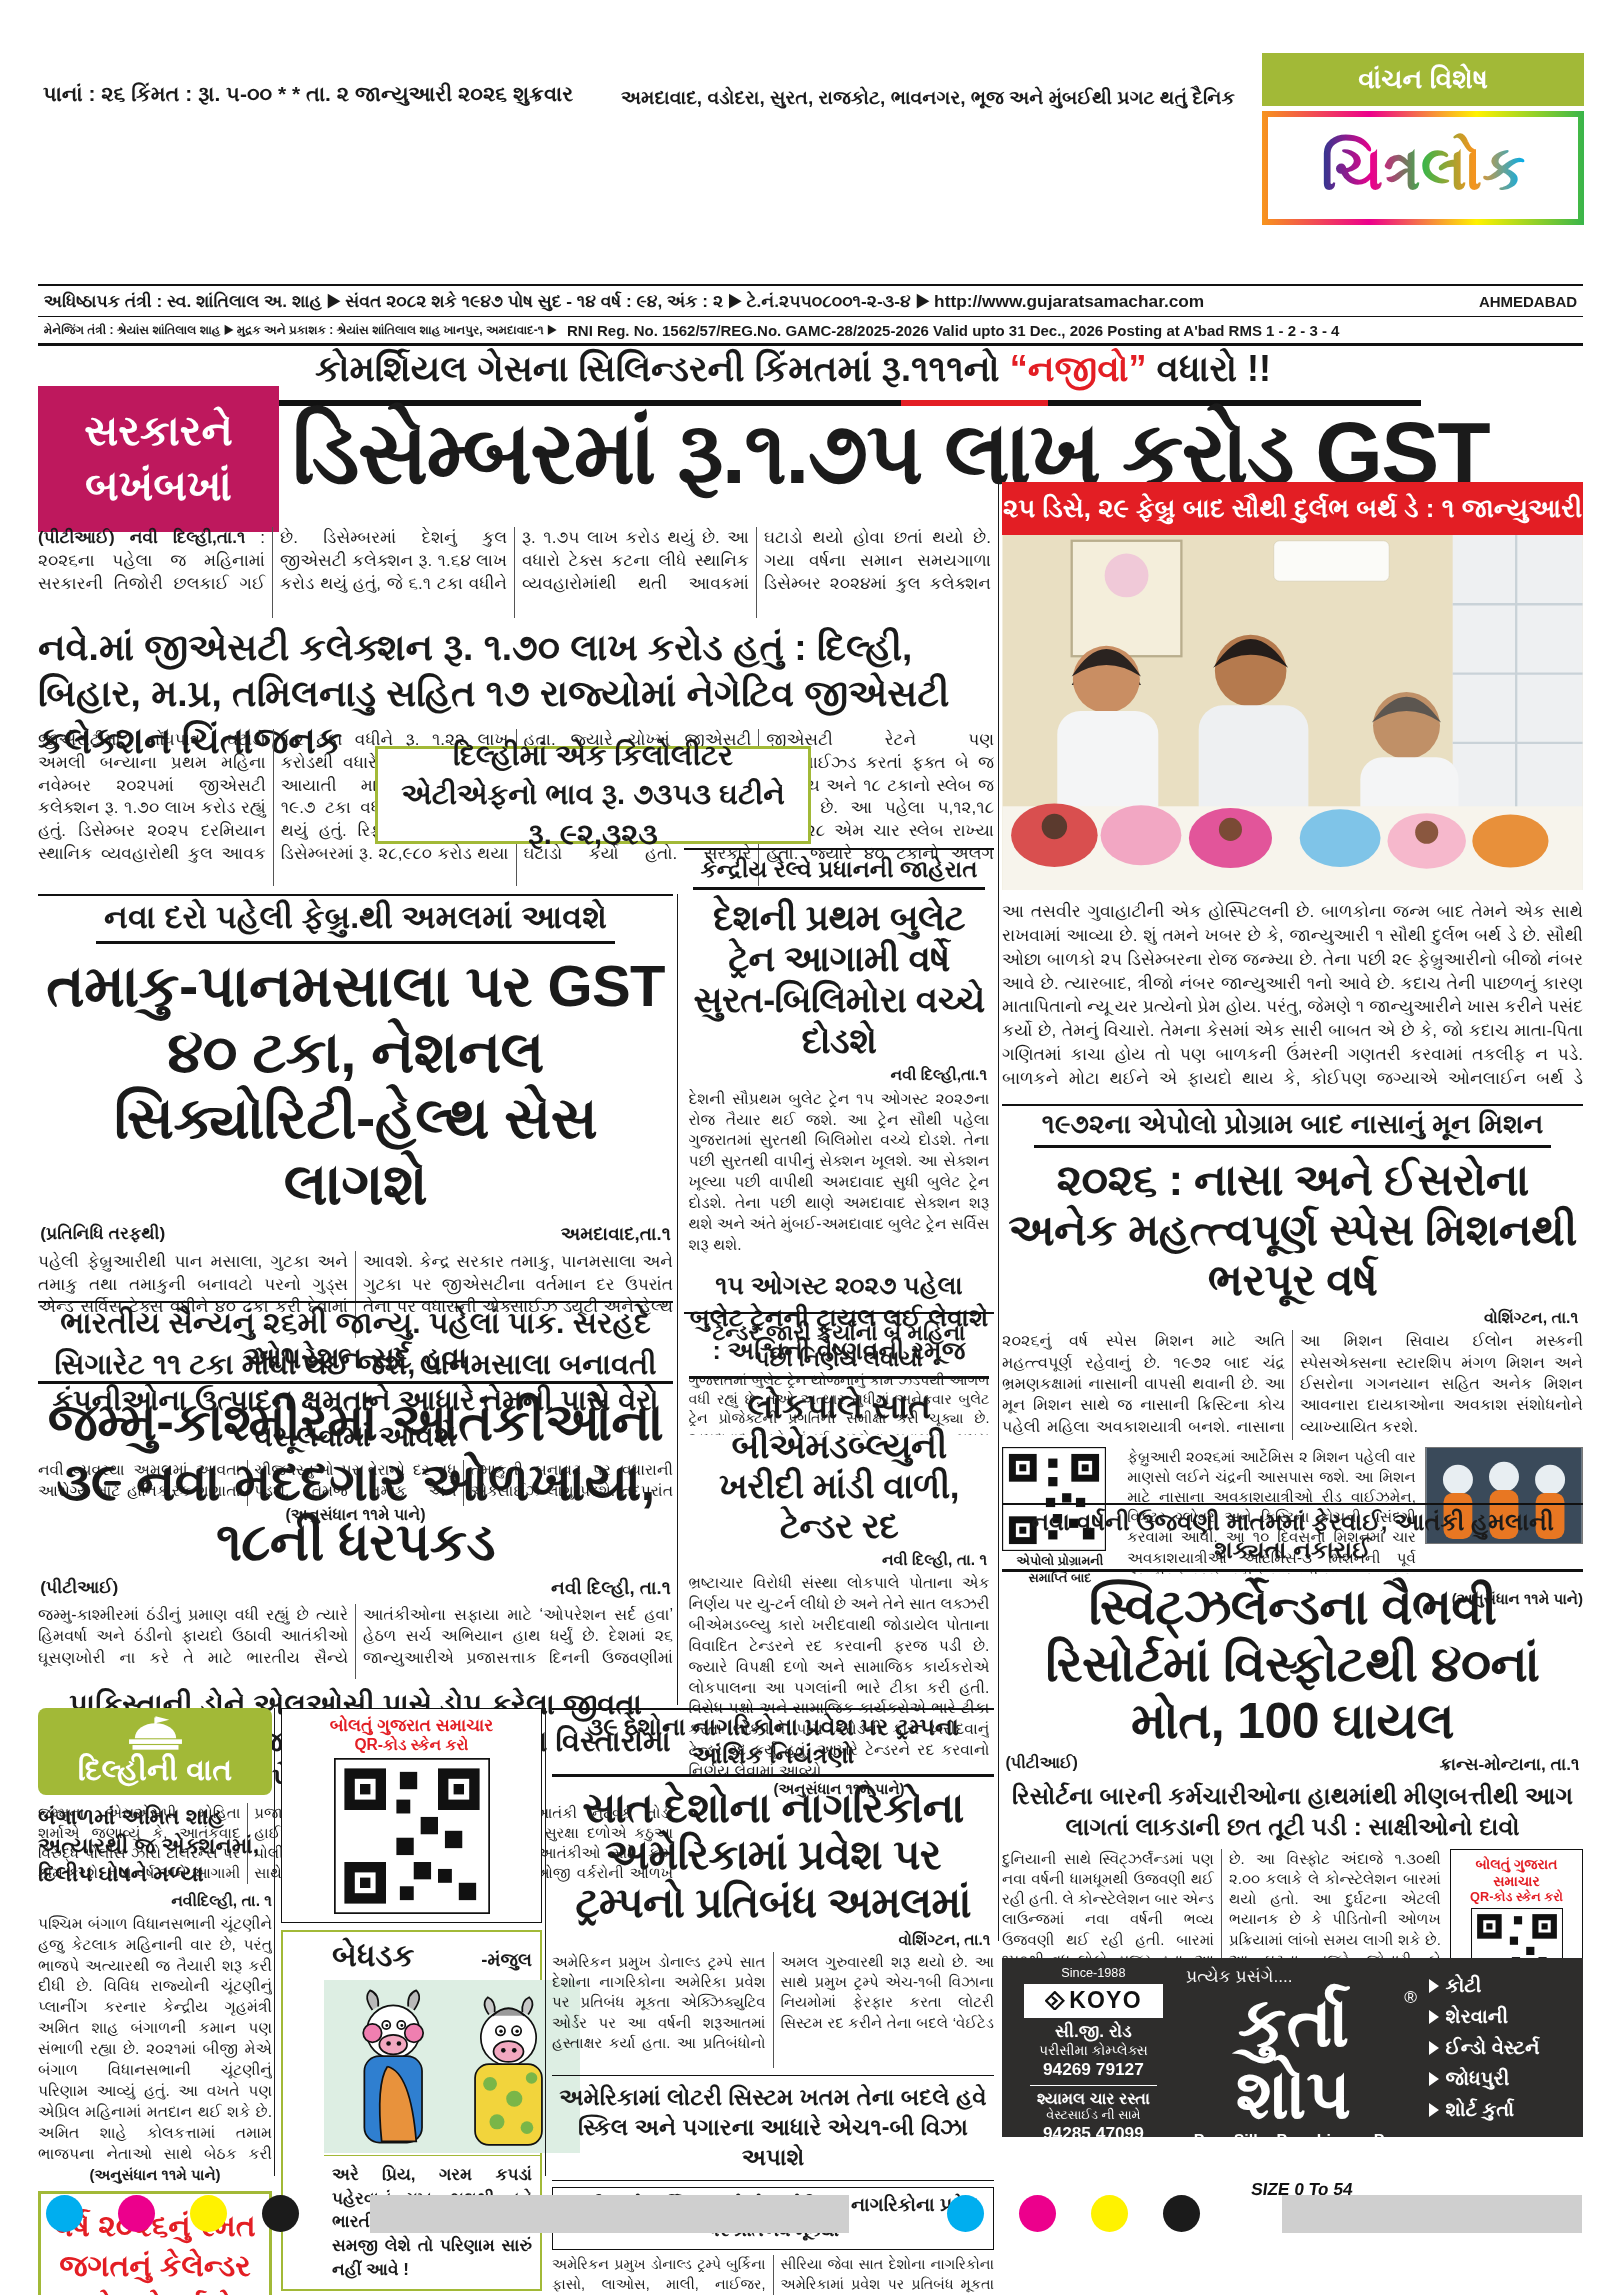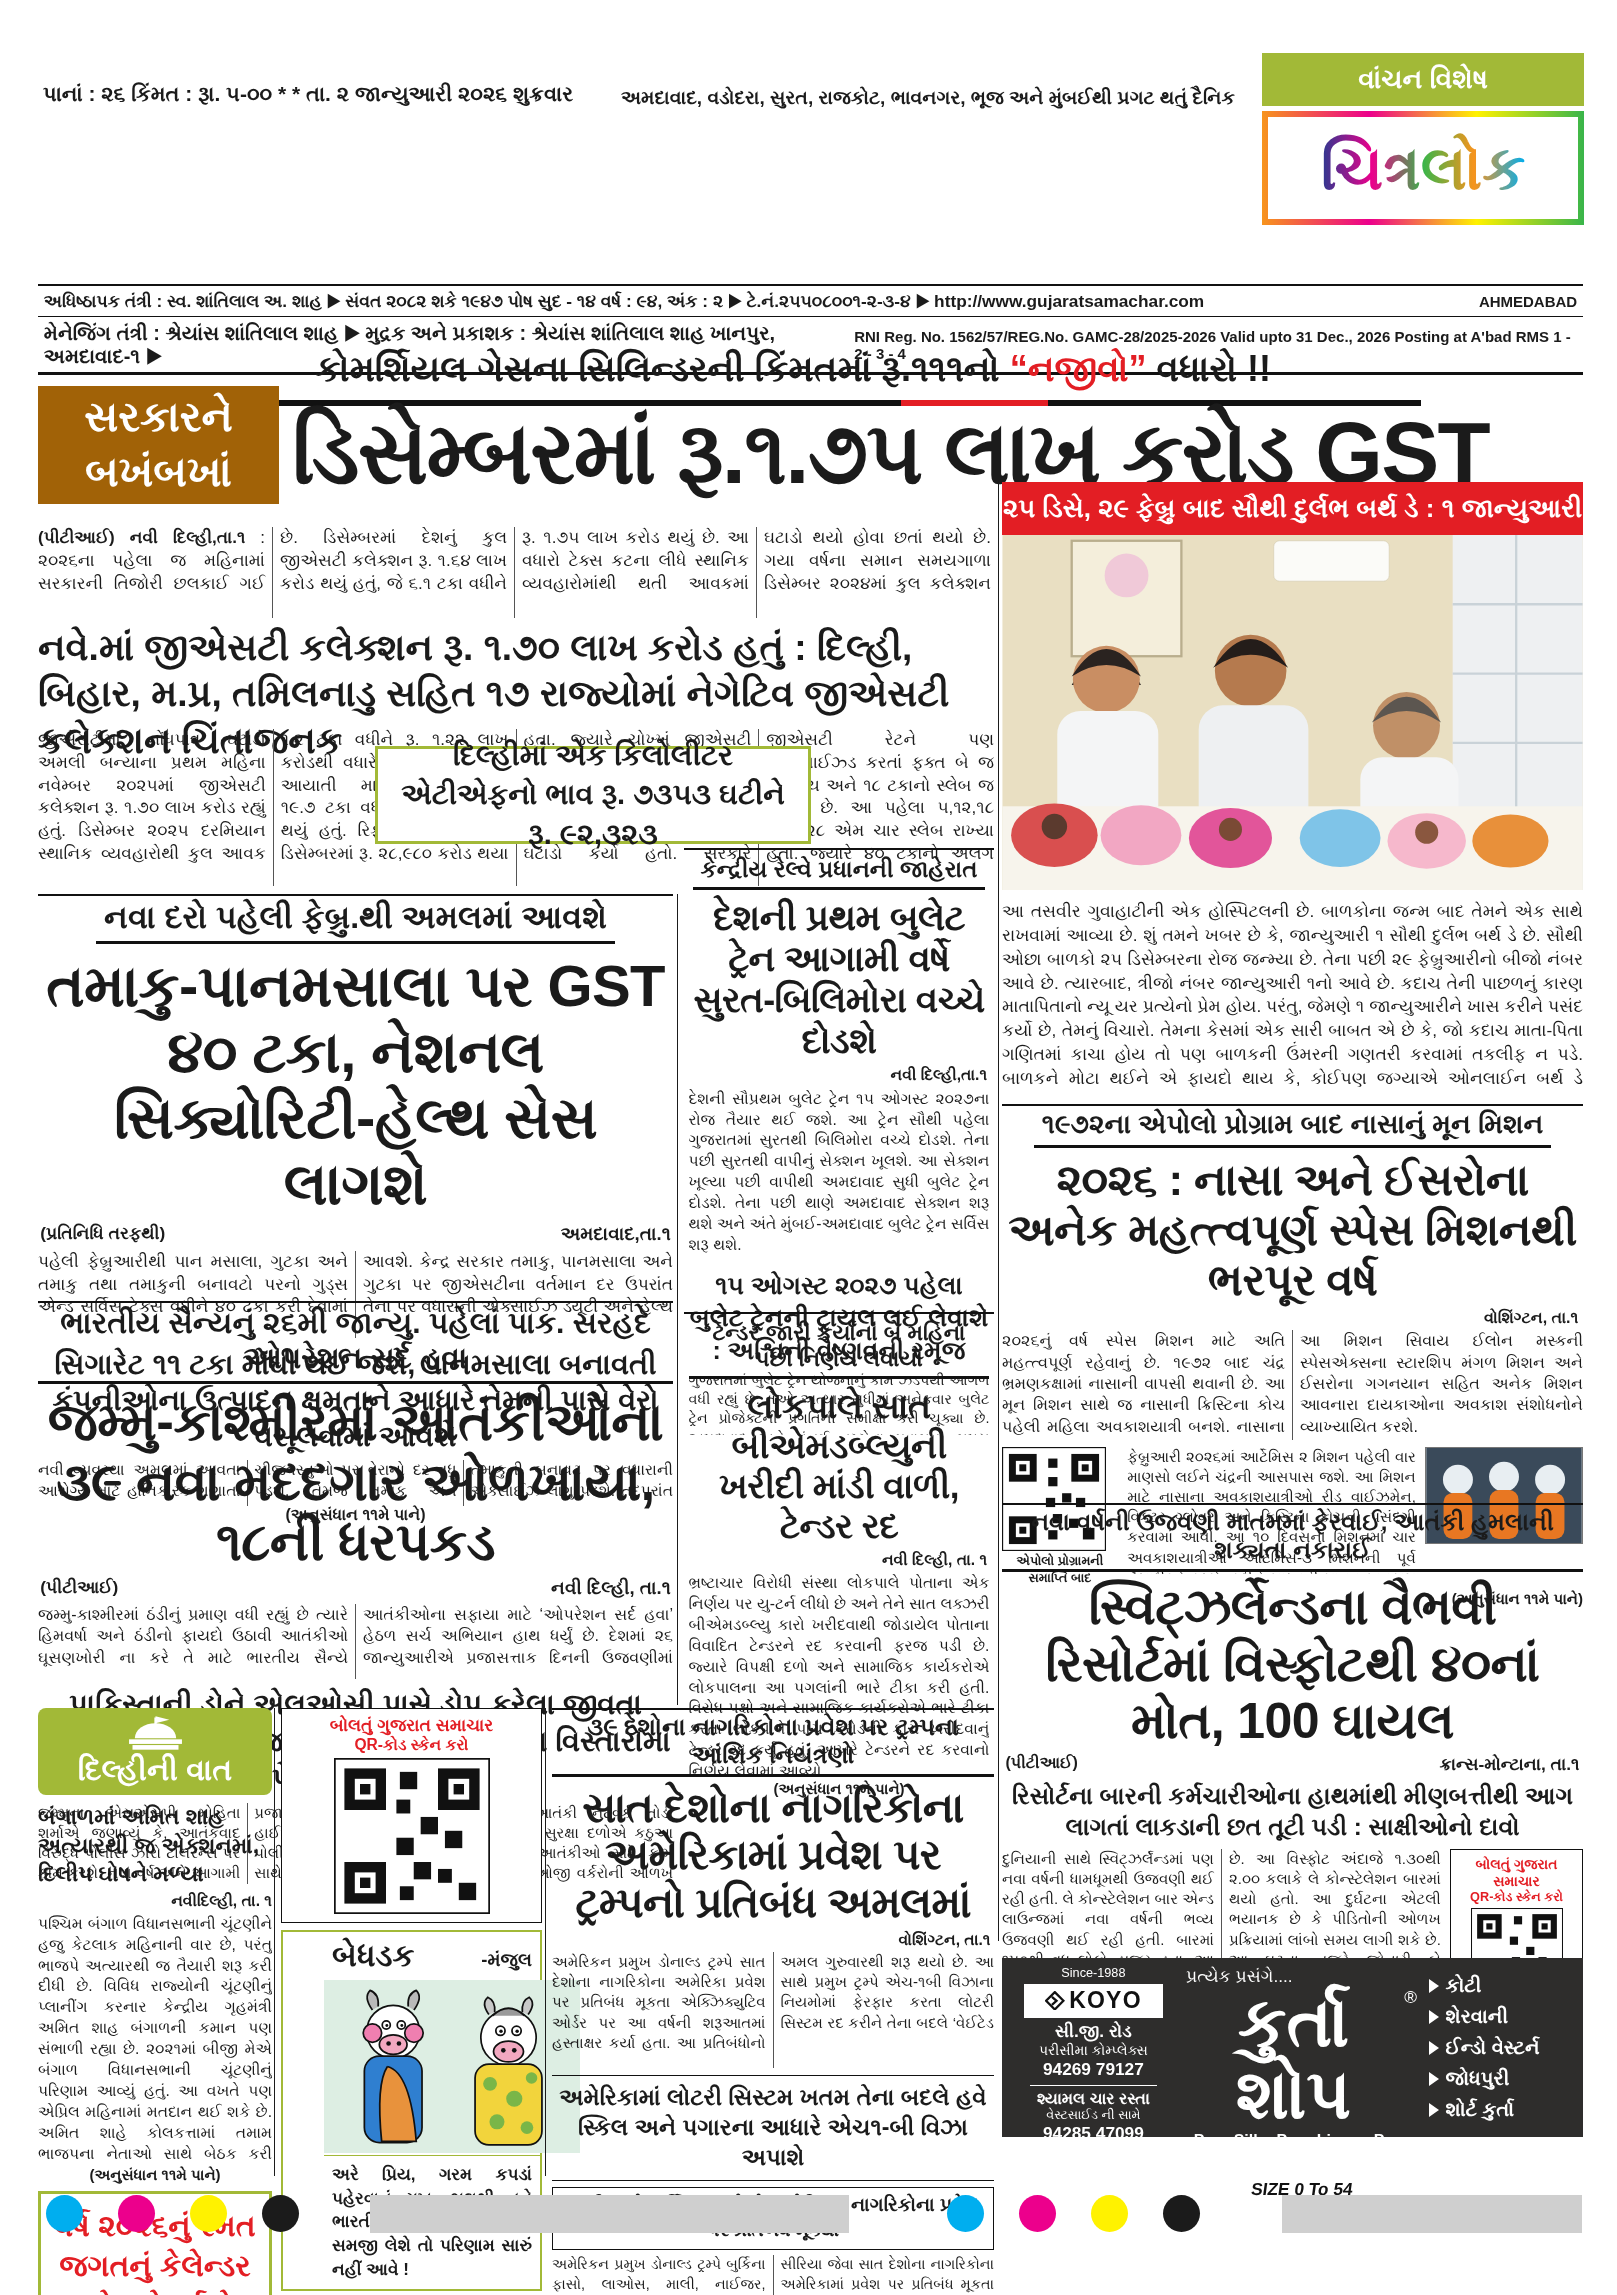--- a/index.html
+++ b/index.html
@@ -42,32 +42,32 @@
     <span class="b" style="color:#fff;font-size:26.6px;">વાંચન વિશેષ</span>
   </div>
 
 
   <div class="abs" style="left:38px;top:284px;width:1545px;border-top:2.3px solid #111;">
     <div style="display:flex;justify-content:space-between;align-items:center;padding:4.6px 5.8px;border-bottom:1.7px solid #111;">
       <span class="b" style="font-size:17.3px;">અધિષ્ઠાપક તંત્રી : સ્વ. શાંતિલાલ અ. શાહ ▶ સંવત ૨૦૮૨ શકે ૧૯૪૭   પોષ સુદ - ૧૪   વર્ષ : ૯૪, અંક : ૨  ▶ ટે.નં.૨૫૫૦૮૦૦૧-૨-૩-૪ ▶ http://www.gujaratsamachar.com</span>
       <span class="b" style="font-size:15px;">AHMEDABAD</span>
     </div>
     <div style="display:flex;gap:10.4px;align-items:center;padding:4.6px 5.8px;border-bottom:3.5px solid #111;">
-      <span class="b" style="font-size:20px;">મેનેજિંગ તંત્રી : શ્રેયાંસ શાંતિલાલ શાહ ▶ મુદ્રક અને પ્રકાશક : શ્રેયાંસ શાંતિલાલ શાહ ખાનપુર, અમદાવાદ-૧ ▶</span>
+      <span class="b" style="font-size:12px;">મેનેજિંગ તંત્રી : શ્રેયાંસ શાંતિલાલ શાહ ▶ મુદ્રક અને પ્રકાશક : શ્રેયાંસ શાંતિલાલ શાહ ખાનપુર, અમદાવાદ-૧ ▶</span>
       <span class="b" style="font-size:15px;">RNI Reg. No. 1562/57/REG.No. GAMC-28/2025-2026 Valid upto 31 Dec., 2026 Posting at A'bad RMS   1 - 2 - 3 - 4</span>
     </div>
   </div>
 
   <div class="abs ctr" style="left:165px;top:348px;width:1256px;font-size:36px;font-weight:800;">
     <span>કોમર્શિયલ ગેસના સિલિન્ડરની કિંમતમાં રૂ.૧૧૧નો </span><span class="red">“નજીવો”</span><span> વધારો !!</span>
   </div>
   <div class="abs" style="left:165px;top:400px;width:1256px;height:5.8px;background:#111;"></div>
   <div class="abs" style="left:901px;top:400px;width:147px;height:5.8px;background:#e31e24;"></div>
 
-  <div class="abs" style="left:38px;top:386px;width:241px;height:118px;background:#a16207;display:flex;flex-direction:column;align-items:center;justify-content:center;">
+  <div class="abs" style="left:38px;top:386px;width:241px;height:146px;background:#be185d;display:flex;flex-direction:column;align-items:center;justify-content:center;">
     <span class="b" style="color:#fff;font-size:42px;line-height:1.3;">સરકારને</span>
     <span class="b" style="color:#fff;font-size:42px;line-height:1.3;">બખંબખાં</span>
   </div>
   <div class="abs" style="left:292px;top:388px;width:1297px;height:136px;overflow:hidden;">
     <span style="font-size:87px;font-weight:900;letter-spacing:-1.7px;white-space:nowrap;line-height:130px;">ડિસેમ્બરમાં રૂ.૧.૭૫ લાખ કરોડ GST</span>
   </div>
 
   <div class="abs cols4 body-t" style="left:38px;top:527px;width:953px;height:91px;">
     <span class="b">(પીટીઆઈ)</span>
     <span class="b">નવી દિલ્હી,તા.૧</span> :

